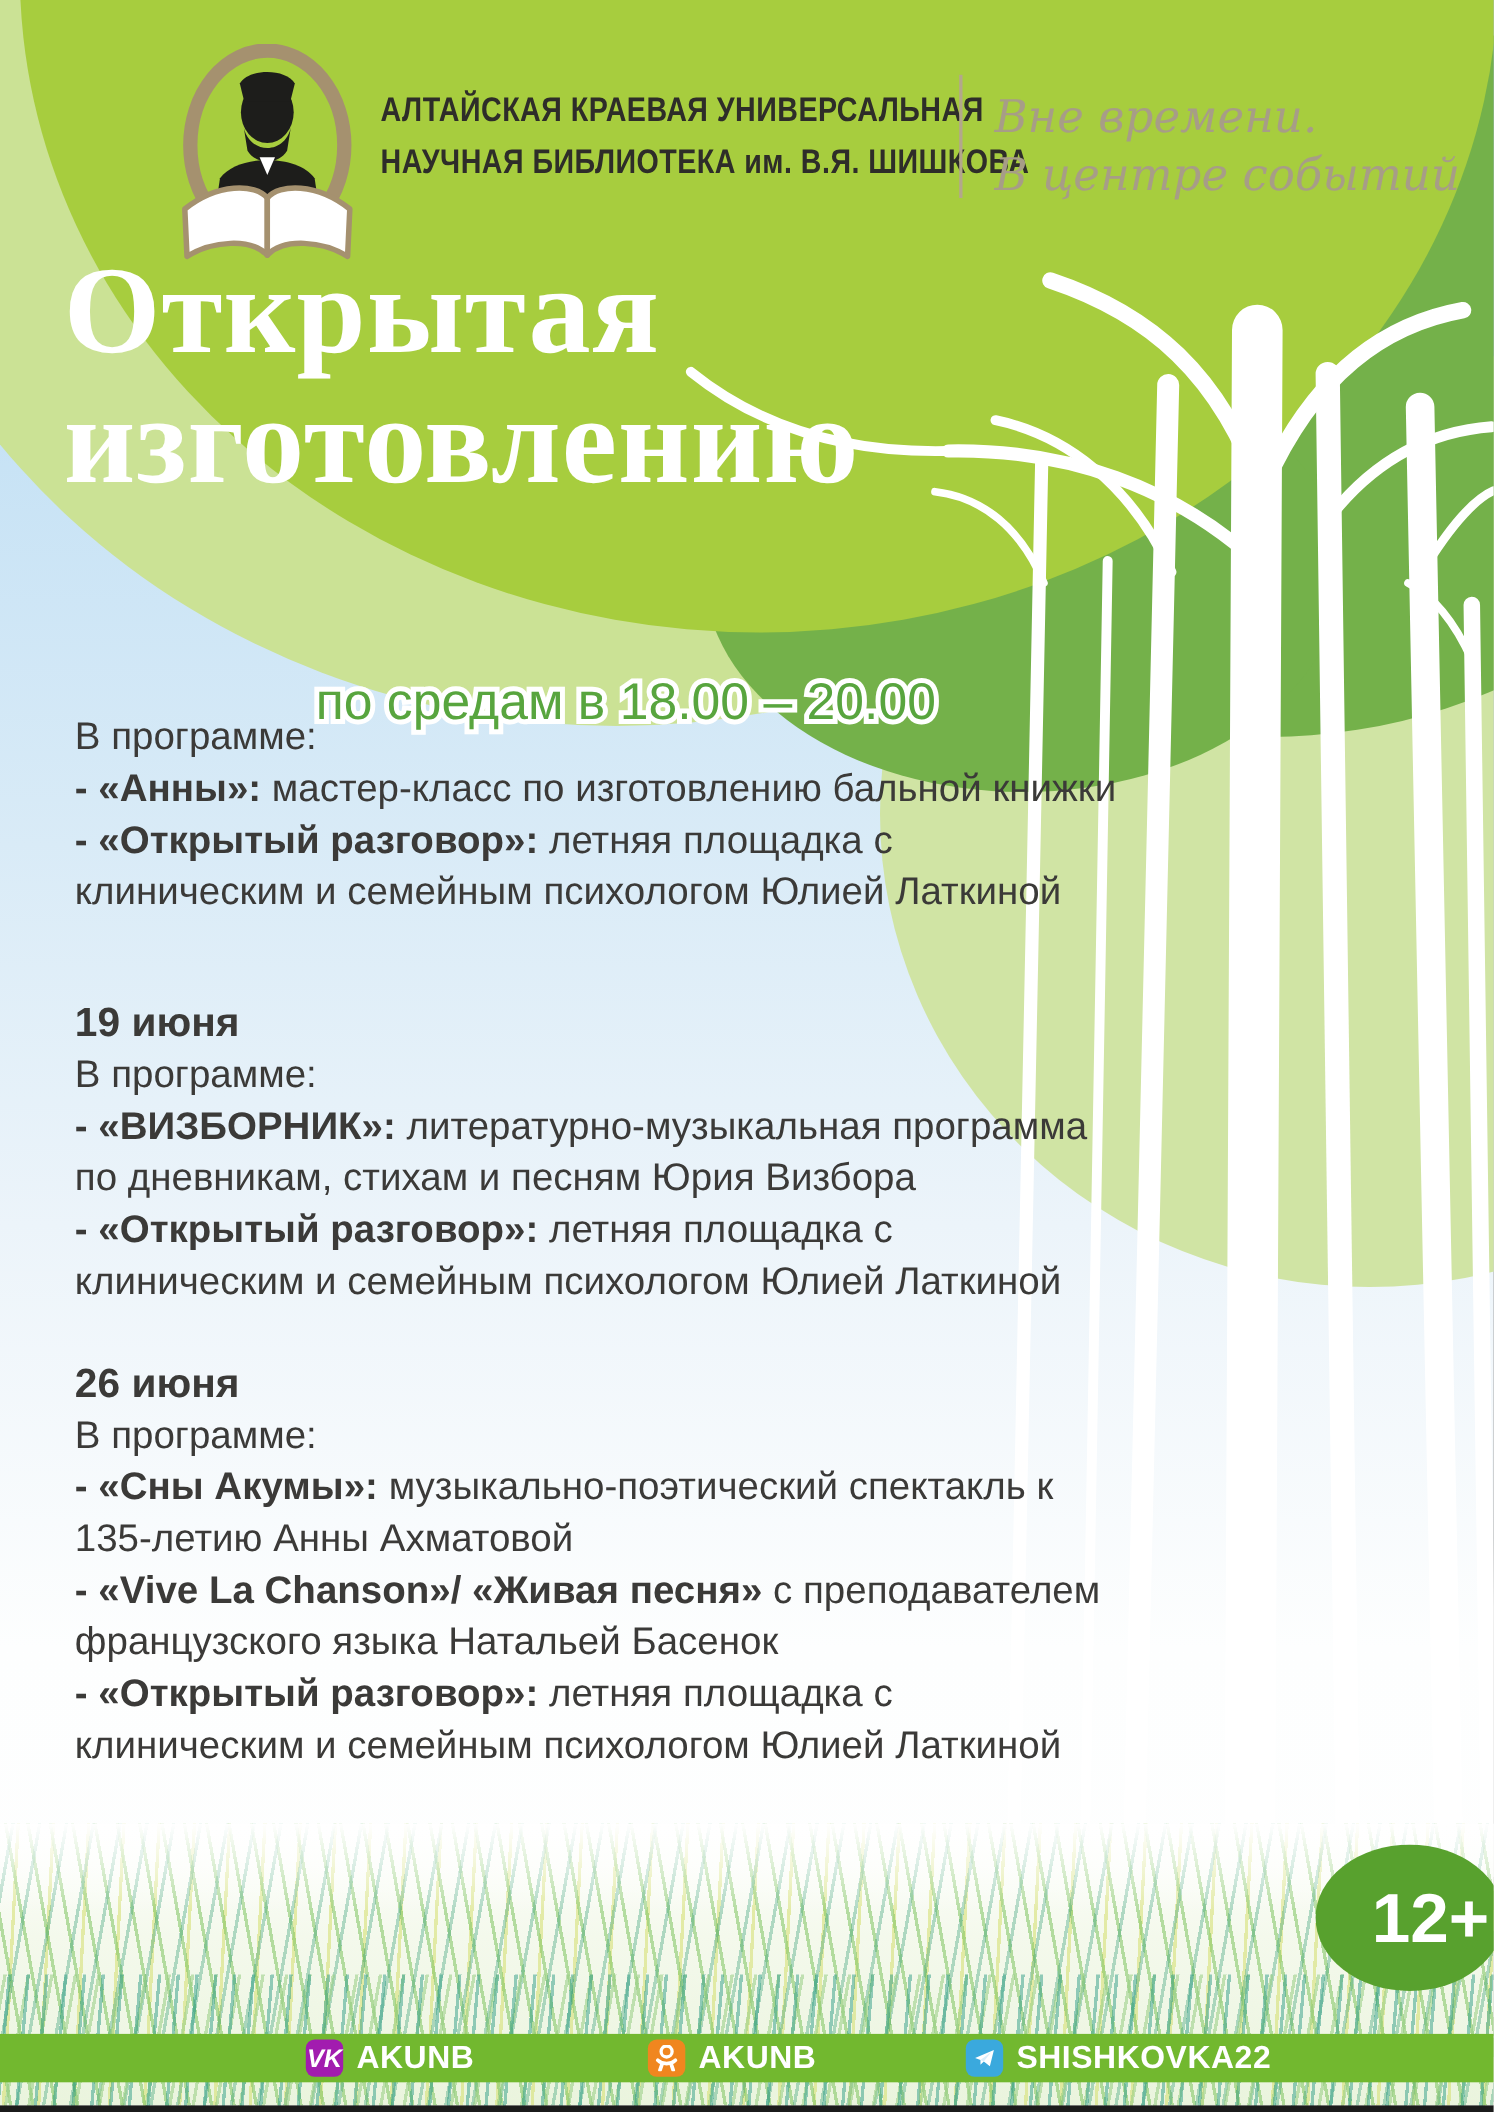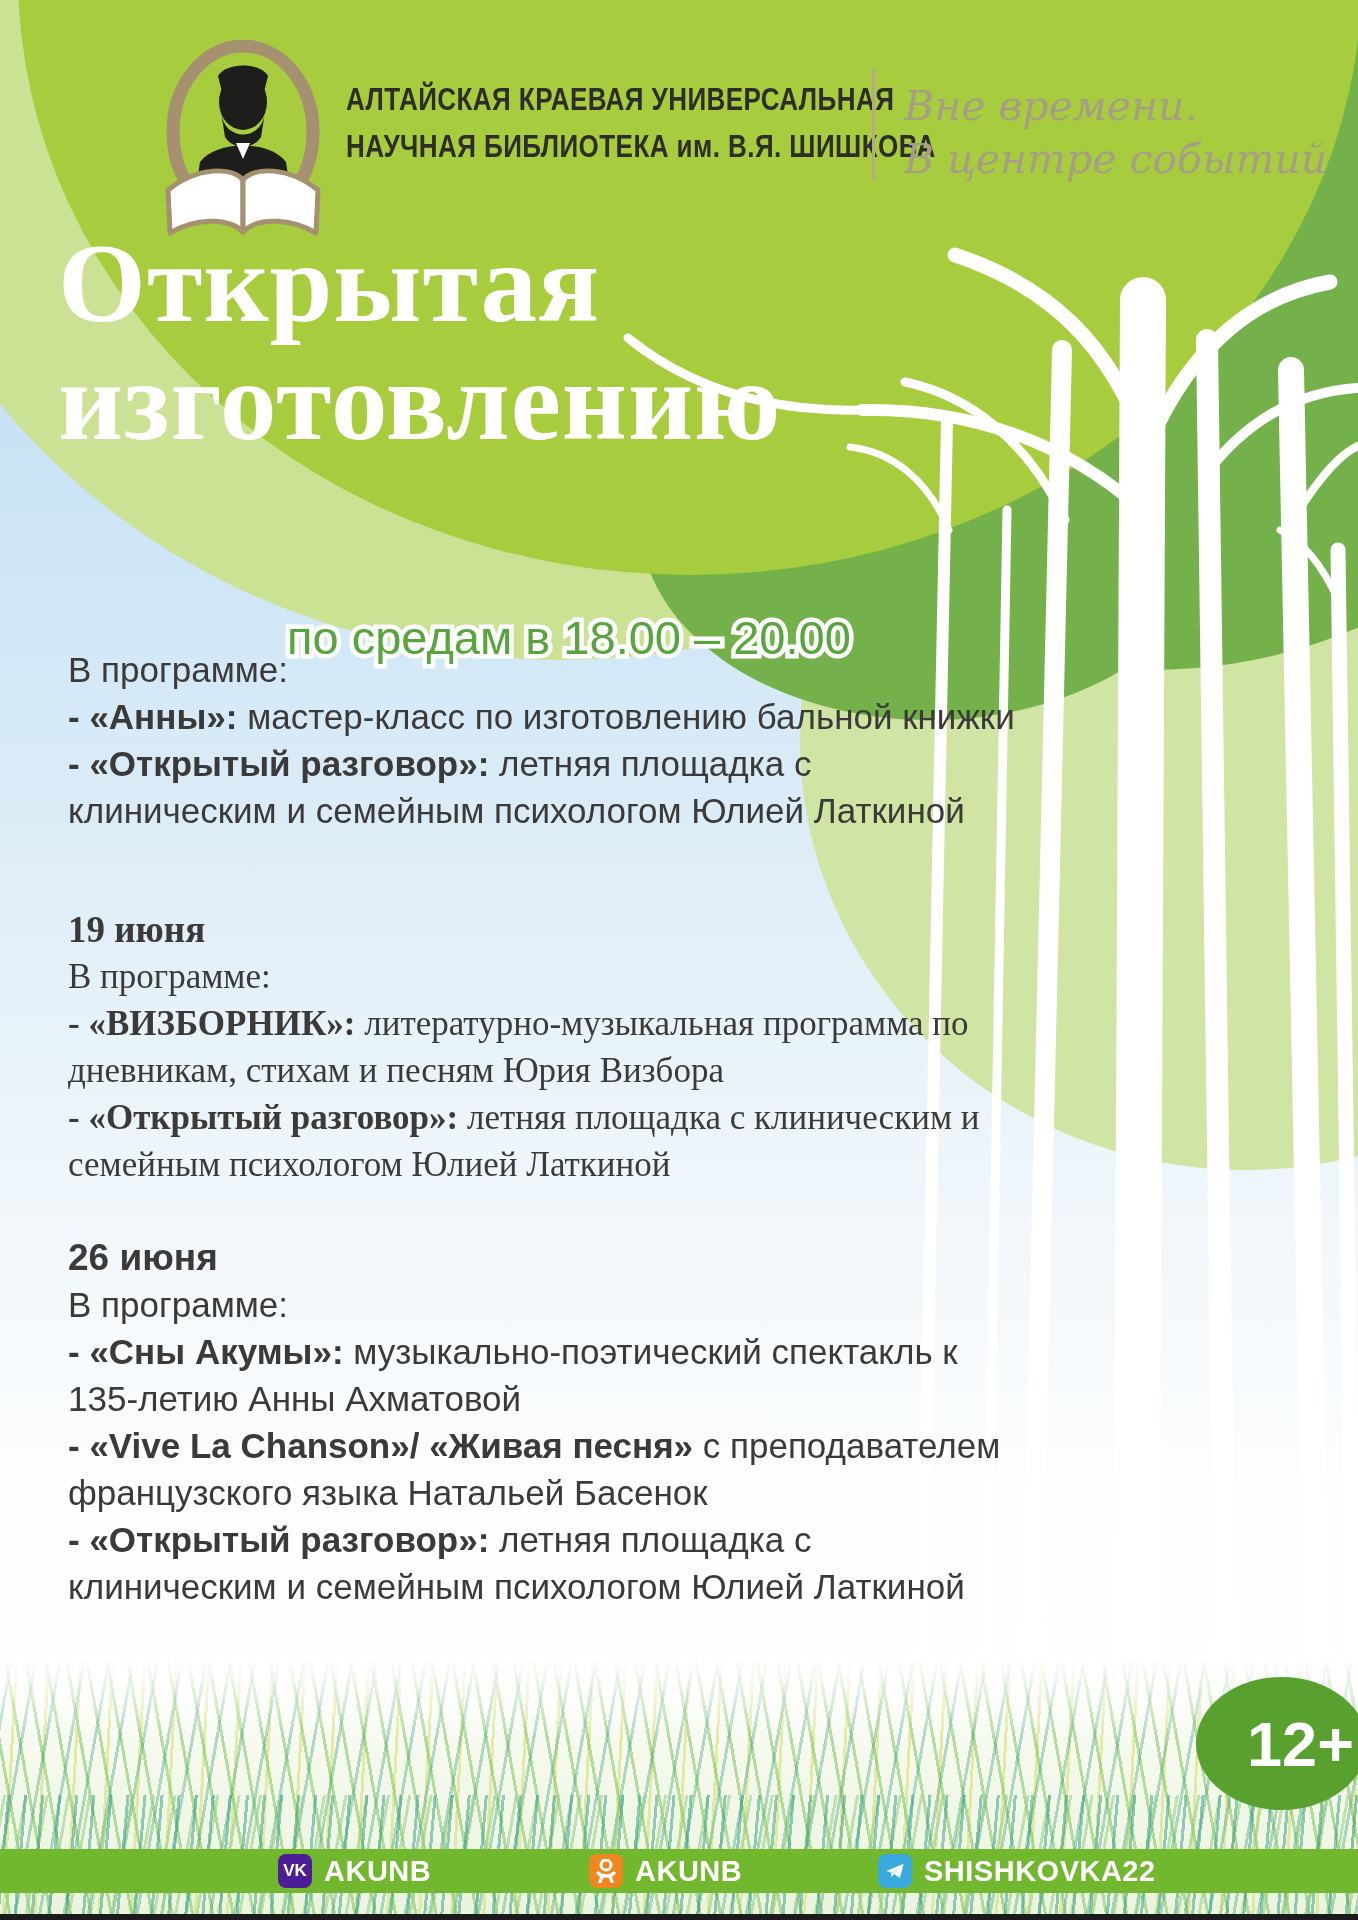--- a/index.html
+++ b/index.html
@@ -28,21 +28,21 @@
     font-size:113px;line-height:118px;font-weight:700;letter-spacing:1px;font-family:Liberation Serif, serif;
   }
   .schedule{position:absolute;left:287px;top:566px;z-index:2;font-size:47px;font-weight:400;margin-top:44px;}
   .schedule .outline{position:absolute;left:0;top:0;-webkit-text-stroke:9px #ffffff;color:#fff;}
   .schedule .fill{position:relative;color:#58a53e;}
   
   .content{position:absolute;left:68px;top:646px;width:958px;z-index:2;
     font-size:35px;line-height:47px;color:#3b3a38;}
   .section{margin:0 0 0 0;}
   .section.s1{margin-bottom:72px;}
-  .section.s2{margin-bottom:46px;font-family:Liberation Serif, serif;}
+  .section.s2{margin-bottom:46px;}
   .date{font-weight:700;font-size:37px;}
   .lead{font-weight:700;}
   
   .grass{position:absolute;left:0;top:1658px;width:100%;height:256px;z-index:1;
     background:
       repeating-linear-gradient(100deg, rgba(0,0,0,0) 0 10px, rgba(58,160,120,.38) 10px 13px, rgba(0,0,0,0) 13px 24px),
       repeating-linear-gradient(80deg, rgba(0,0,0,0) 0 8px, rgba(125,195,95,.55) 8px 11px, rgba(0,0,0,0) 11px 20px),
       repeating-linear-gradient(93deg, rgba(0,0,0,0) 0 15px, rgba(214,224,118,.60) 15px 18px, rgba(0,0,0,0) 18px 32px),
       linear-gradient(180deg,#ffffff 0%,#f4f9ec 40%,#eaf4dd 100%);
   }
@@ -51,21 +51,21 @@
   .grass-dense{position:absolute;left:0;top:1795px;width:100%;height:125px;z-index:1;
     background:
       repeating-linear-gradient(95deg, rgba(0,0,0,0) 0 7px, rgba(46,156,134,.50) 7px 10px, rgba(0,0,0,0) 10px 17px),
       repeating-linear-gradient(-80deg, rgba(0,0,0,0) 0 9px, rgba(150,205,130,.55) 9px 12px, rgba(0,0,0,0) 12px 21px);
   }
   
   .footer-bar{position:absolute;left:0;top:1849px;width:100%;height:44px;background:#72b82f;z-index:2;}
   .social{position:absolute;top:5px;display:flex;align-items:center;gap:12px;}
   .social .badge-ic{width:34px;height:34px;border-radius:8px;display:flex;align-items:center;justify-content:center;}
   .social .handle{color:#ffffff;font-weight:700;font-size:29px;letter-spacing:.5px;}
-  .vk-bg{background:#4c1d95;color:#fff;font-weight:700;font-size:17px;}
+  .vk-bg{background:#a21caf;color:#fff;font-weight:700;font-size:23px;font-style:italic;}
   .ok-bg{background:#f0861f;}
   .tg-bg{background:#3aa9dd;}
   .age-badge{position:absolute;left:1196px;top:1677px;width:133px;height:133px;border-radius:50%;
     background:#58a12e;color:#fff;font-size:63px;font-weight:700;z-index:3;
     display:flex;align-items:center;justify-content:center;padding-left:38px;}
   .bottom-edge{position:absolute;left:0;top:1914px;width:100%;height:6px;background:#1b1b1b;z-index:4;}
 </style>
 </head>
 <body>
 

